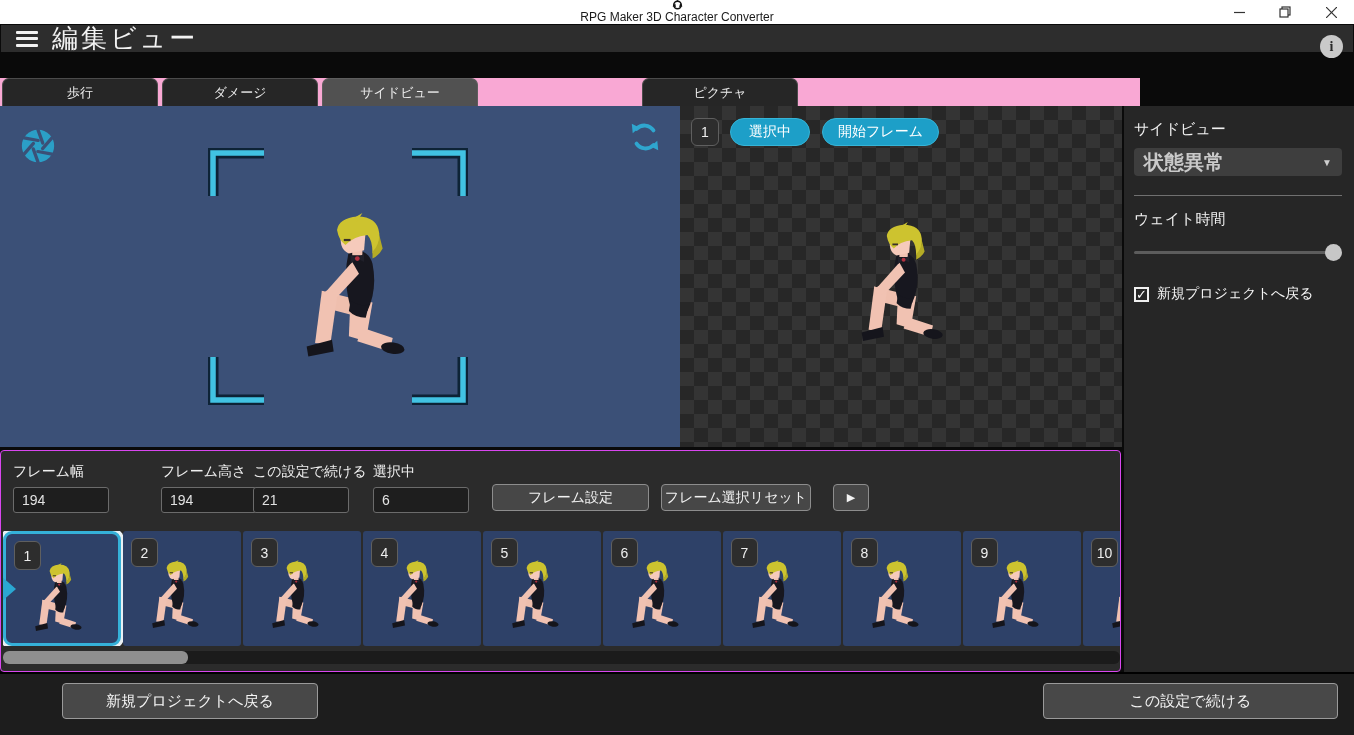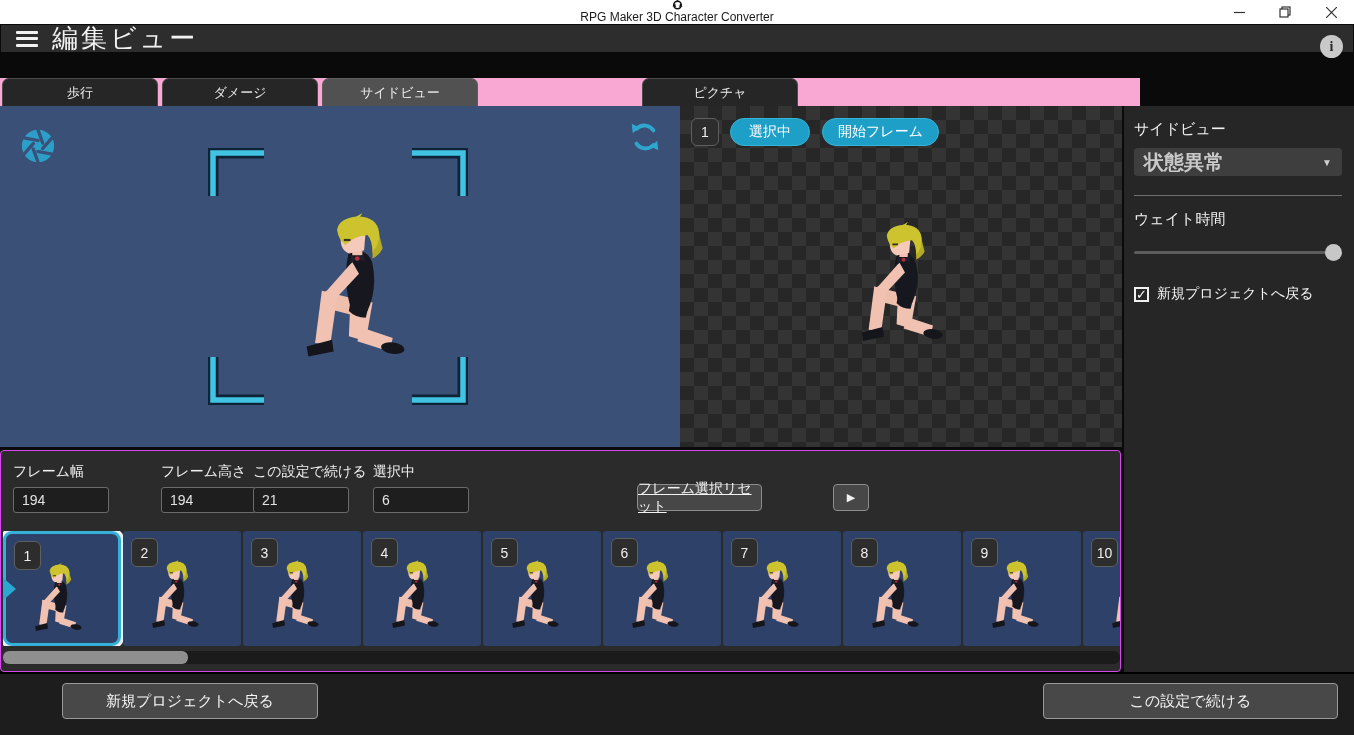--- a/index.html
+++ b/index.html
@@ -65,21 +65,21 @@
   .cb-label { font-size:14px; color:#f5f5f5; }
 
   
   .framepanel { position:absolute; left:0; top:450px; width:1121px; height:222px; background:#2b2b2b; border:1px solid #d946ef; border-radius:4px; overflow:hidden; }
   .field { position:absolute; top:12px; }
   .field .flabel { font-size:14px; color:#f0f0f0; margin-bottom:6px; }
   .field input { width:96px; height:26px; background:#1e1e1e; border:1px solid #6b6b6b; border-radius:3px; color:#e2e2e2; font-size:14px; padding:0 8px; font-family:inherit; }
   .f0{left:12px;} .f1{left:132px;margin-left:28px;} .f2{left:252px;} .f3{left:372px;}
   .gbtn { position:absolute; top:33px; height:27px; background:#474747; border:1px solid #8d8d8d; border-radius:4px; color:#f2f2f2; font-size:14px; display:flex; align-items:center; justify-content:center; cursor:pointer; }
   .btn-fset { left:491px; width:157px; }
-  .btn-freset { left:636px; width:125px;text-decoration:underline; }
+  .btn-freset { left:660px; width:150px; }
   .btn-play { left:832px; width:36px; font-size:11px; }
 
   .thumbs { position:absolute; left:2px; top:80px; width:1119px; height:115px; display:flex; overflow:hidden; }
   .thumb { position:relative; flex:0 0 118px; height:115px; margin-right:2px; background:#2e4168; border-radius:3px; cursor:pointer; }
   .thumb.selected { border:3px solid #35b1d9; box-shadow:0 0 0 3px #e9f0f4; border-radius:9px; }
   .thumb .num { position:absolute; left:8px; top:7px; width:27px; height:29px; background:#2d2d2d; border:1px solid #5f5f5f; border-radius:6px; color:#eee; font-size:14px; display:flex; align-items:center; justify-content:center; }
   .thumb .spr { position:absolute; left:26px; top:29px; width:56px; height:72px; }
   .sel-marker { position:absolute; left:-4px; top:50%; transform:translateY(-50%); width:0; height:0; border-top:12px solid transparent; border-bottom:12px solid transparent; border-left:14px solid #2ba7d2; }
 
   .hscroll { position:absolute; left:2px; top:200px; width:1117px; height:13px; background:#1b1b1b; border-radius:6px; }
@@ -258,20 +258,21 @@
       <input value="194" style="">
     </div>
     <div class="field f2">
       <div class="flabel">この設定で続ける</div>
       <input value="21" style="">
     </div>
     <div class="field f3">
       <div class="flabel">選択中</div>
       <input value="6" style="">
     </div>
+    <div class="gbtn btn-fset">フレーム設定</div>
     <div class="gbtn btn-freset">フレーム選択リセット</div>
     <div class="gbtn btn-play">▶</div>
 
     <div class="thumbs">
       <div class="thumb selected">
         <div class="sel-marker"></div>
         <div class="num">1</div>
         <div class="spr sprite-slot">
 <svg viewBox="0 0 64 90" xmlns="http://www.w3.org/2000/svg" preserveAspectRatio="xMidYMid meet">
   <polygon points="34,68 52,74 50,82 31,76" fill="#f1c2b2"></polygon>

